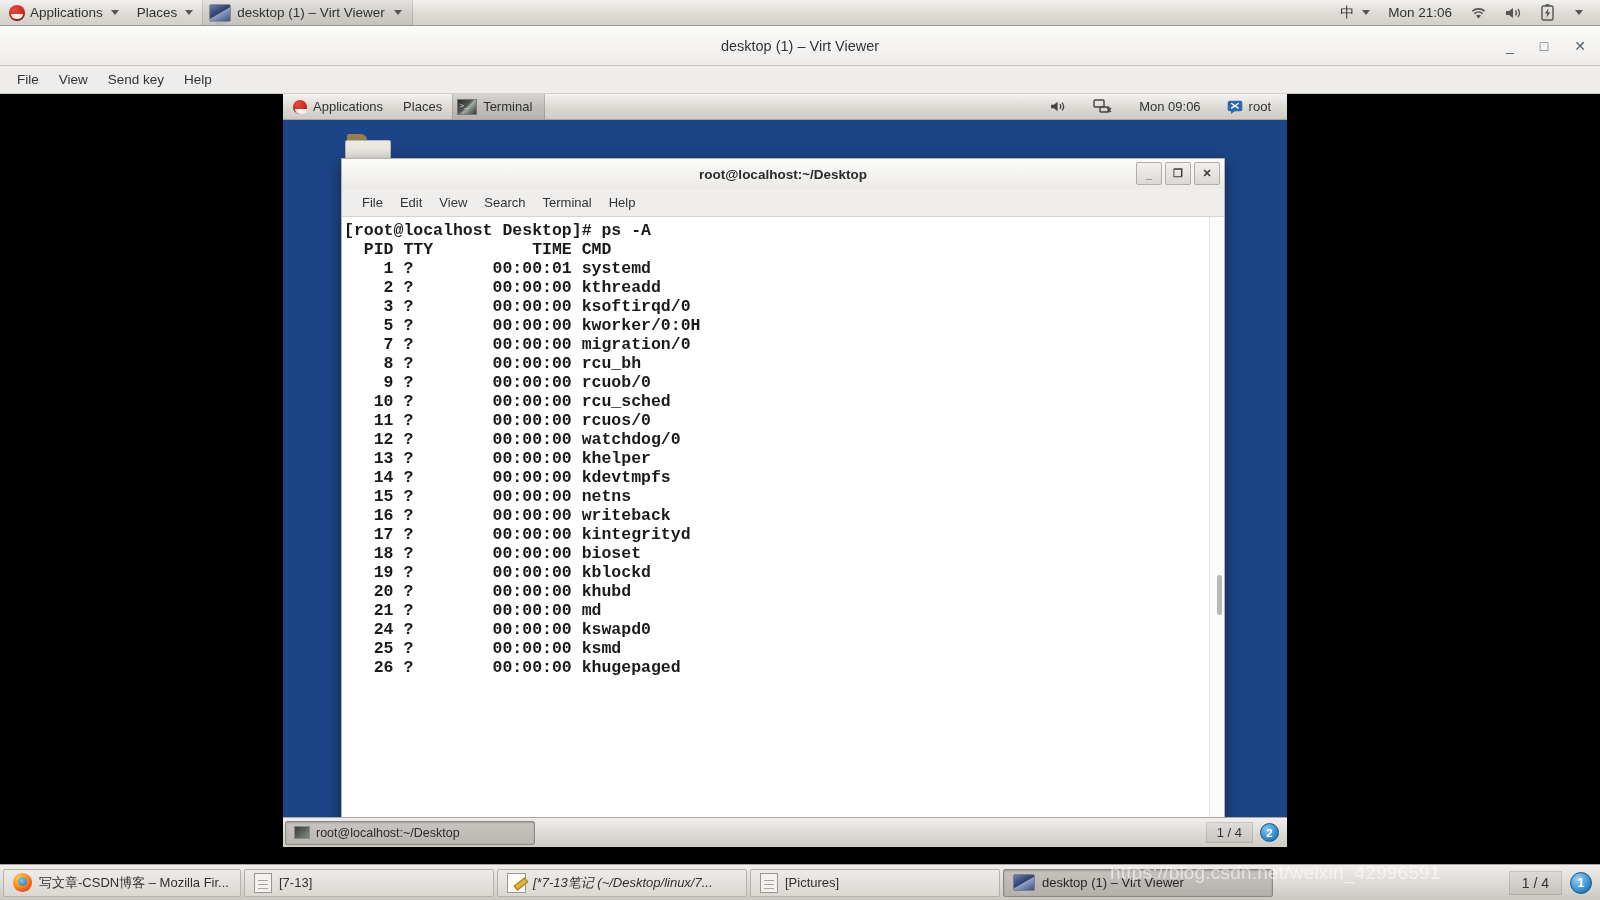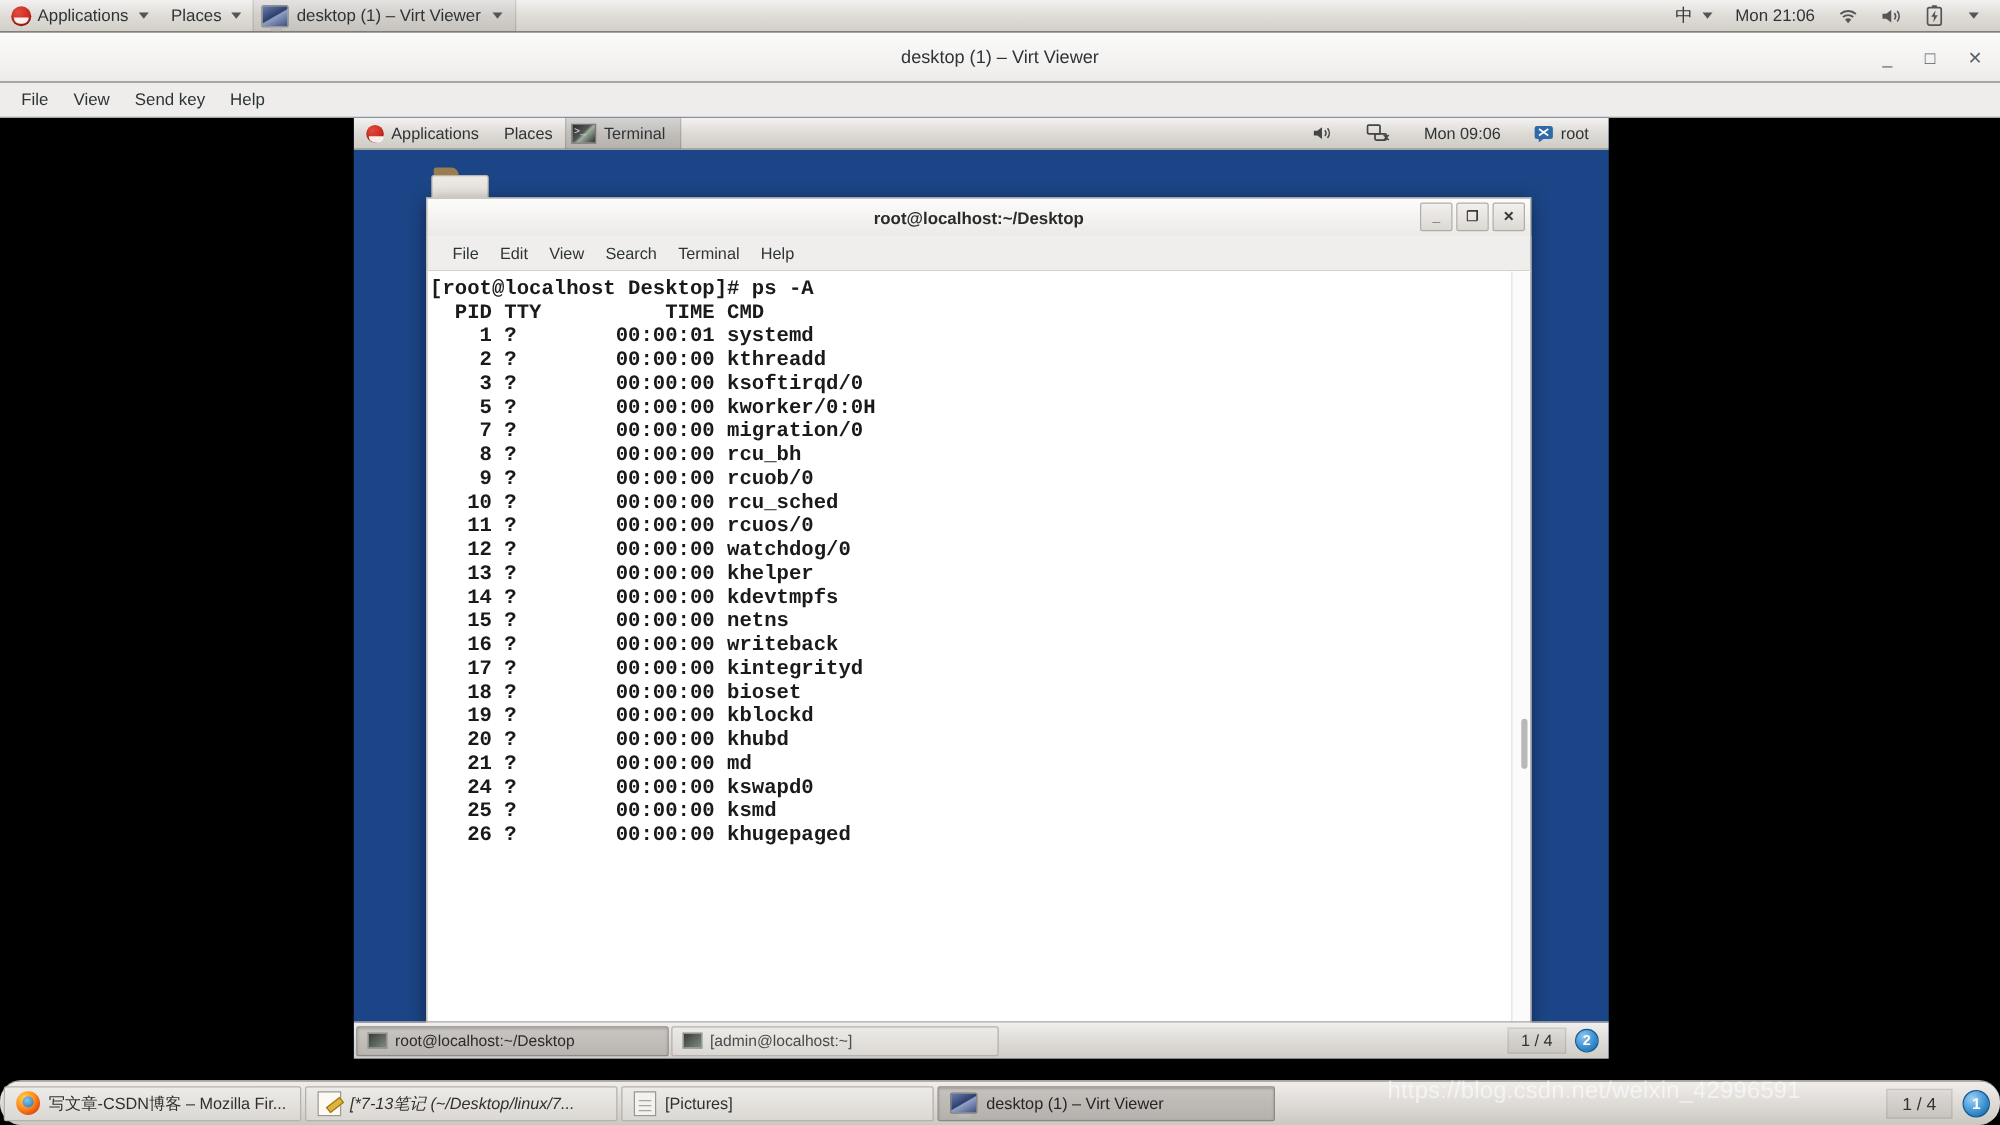--- a/index.html
+++ b/index.html
@@ -170,21 +170,21 @@
     background:radial-gradient(circle at 35% 30%,#8ec6ee 0%,#3a8fd0 55%,#14659f 100%);
     border:1px solid #0f5a91; color:#fff; font-size:11.5px;
     display:flex;align-items:center;justify-content:center; font-weight:bold;
   }
 
   
   .host-taskbar {
     position:absolute; left:0; bottom:0; width:1600px; height:36px;
     background: linear-gradient(to bottom,#f0eeec 0%,#ddd9d4 55%,#cbc7c1 100%);
     border-top:1px solid #a9a5a0;
-    display:flex; align-items:center; padding:0 3px; gap:3px;border-radius:17px;
+    display:flex; align-items:center; padding:0 3px; gap:3px;
   }
   .htb {
     height:28px; display:flex; align-items:center; gap:7px; padding:0 9px;
     font-size:13px; color:#303030; white-space:nowrap; overflow:hidden;
     border:1px solid #b5b1ac; border-radius:2px;
     background:linear-gradient(to bottom,#edebe8,#dbd8d3); cursor:default;
   }
   .htb.w1 { width:238px; }
   .htb.w2 { width:250px; }
   .htb.w3 { width:250px;font-style:italic; }
@@ -398,36 +398,36 @@
           <div class="thumb"></div>
         </div>
       </div>
     </div>
 
     <div class="vm-taskbar">
       <div class="tb-btn active">
         <span class="tb-mini"></span>
         <span>root@localhost:~/Desktop</span>
       </div>
-      <div class="tb-btn inactive">
-        <span class="tb-mini"></span>
-        <span>[admin@localhost:~]</span>
-      </div>
       <div class="vm-ws">
         <span class="ws-count">1 / 4</span>
         <span class="ws-badge">2</span>
       </div>
     </div>
   </div>
 
   <div class="host-taskbar">
     <div class="htb w1">
       <span class="ff-logo"></span>
       <span>写文章-CSDN博客 – Mozilla Fir...</span>
     </div>
+    <div class="htb w2">
+      <span class="doc-ico"></span>
+      <span>[7-13]</span>
+    </div>
     <div class="htb w3">
       <span class="note-ico"></span>
       <span>[*7-13笔记 (~/Desktop/linux/7...</span>
     </div>
     <div class="htb w5">
       <span class="doc-ico"></span>
       <span>[Pictures]</span>
     </div>
     <div class="htb sel">
       <span class="mon-ico"></span>

